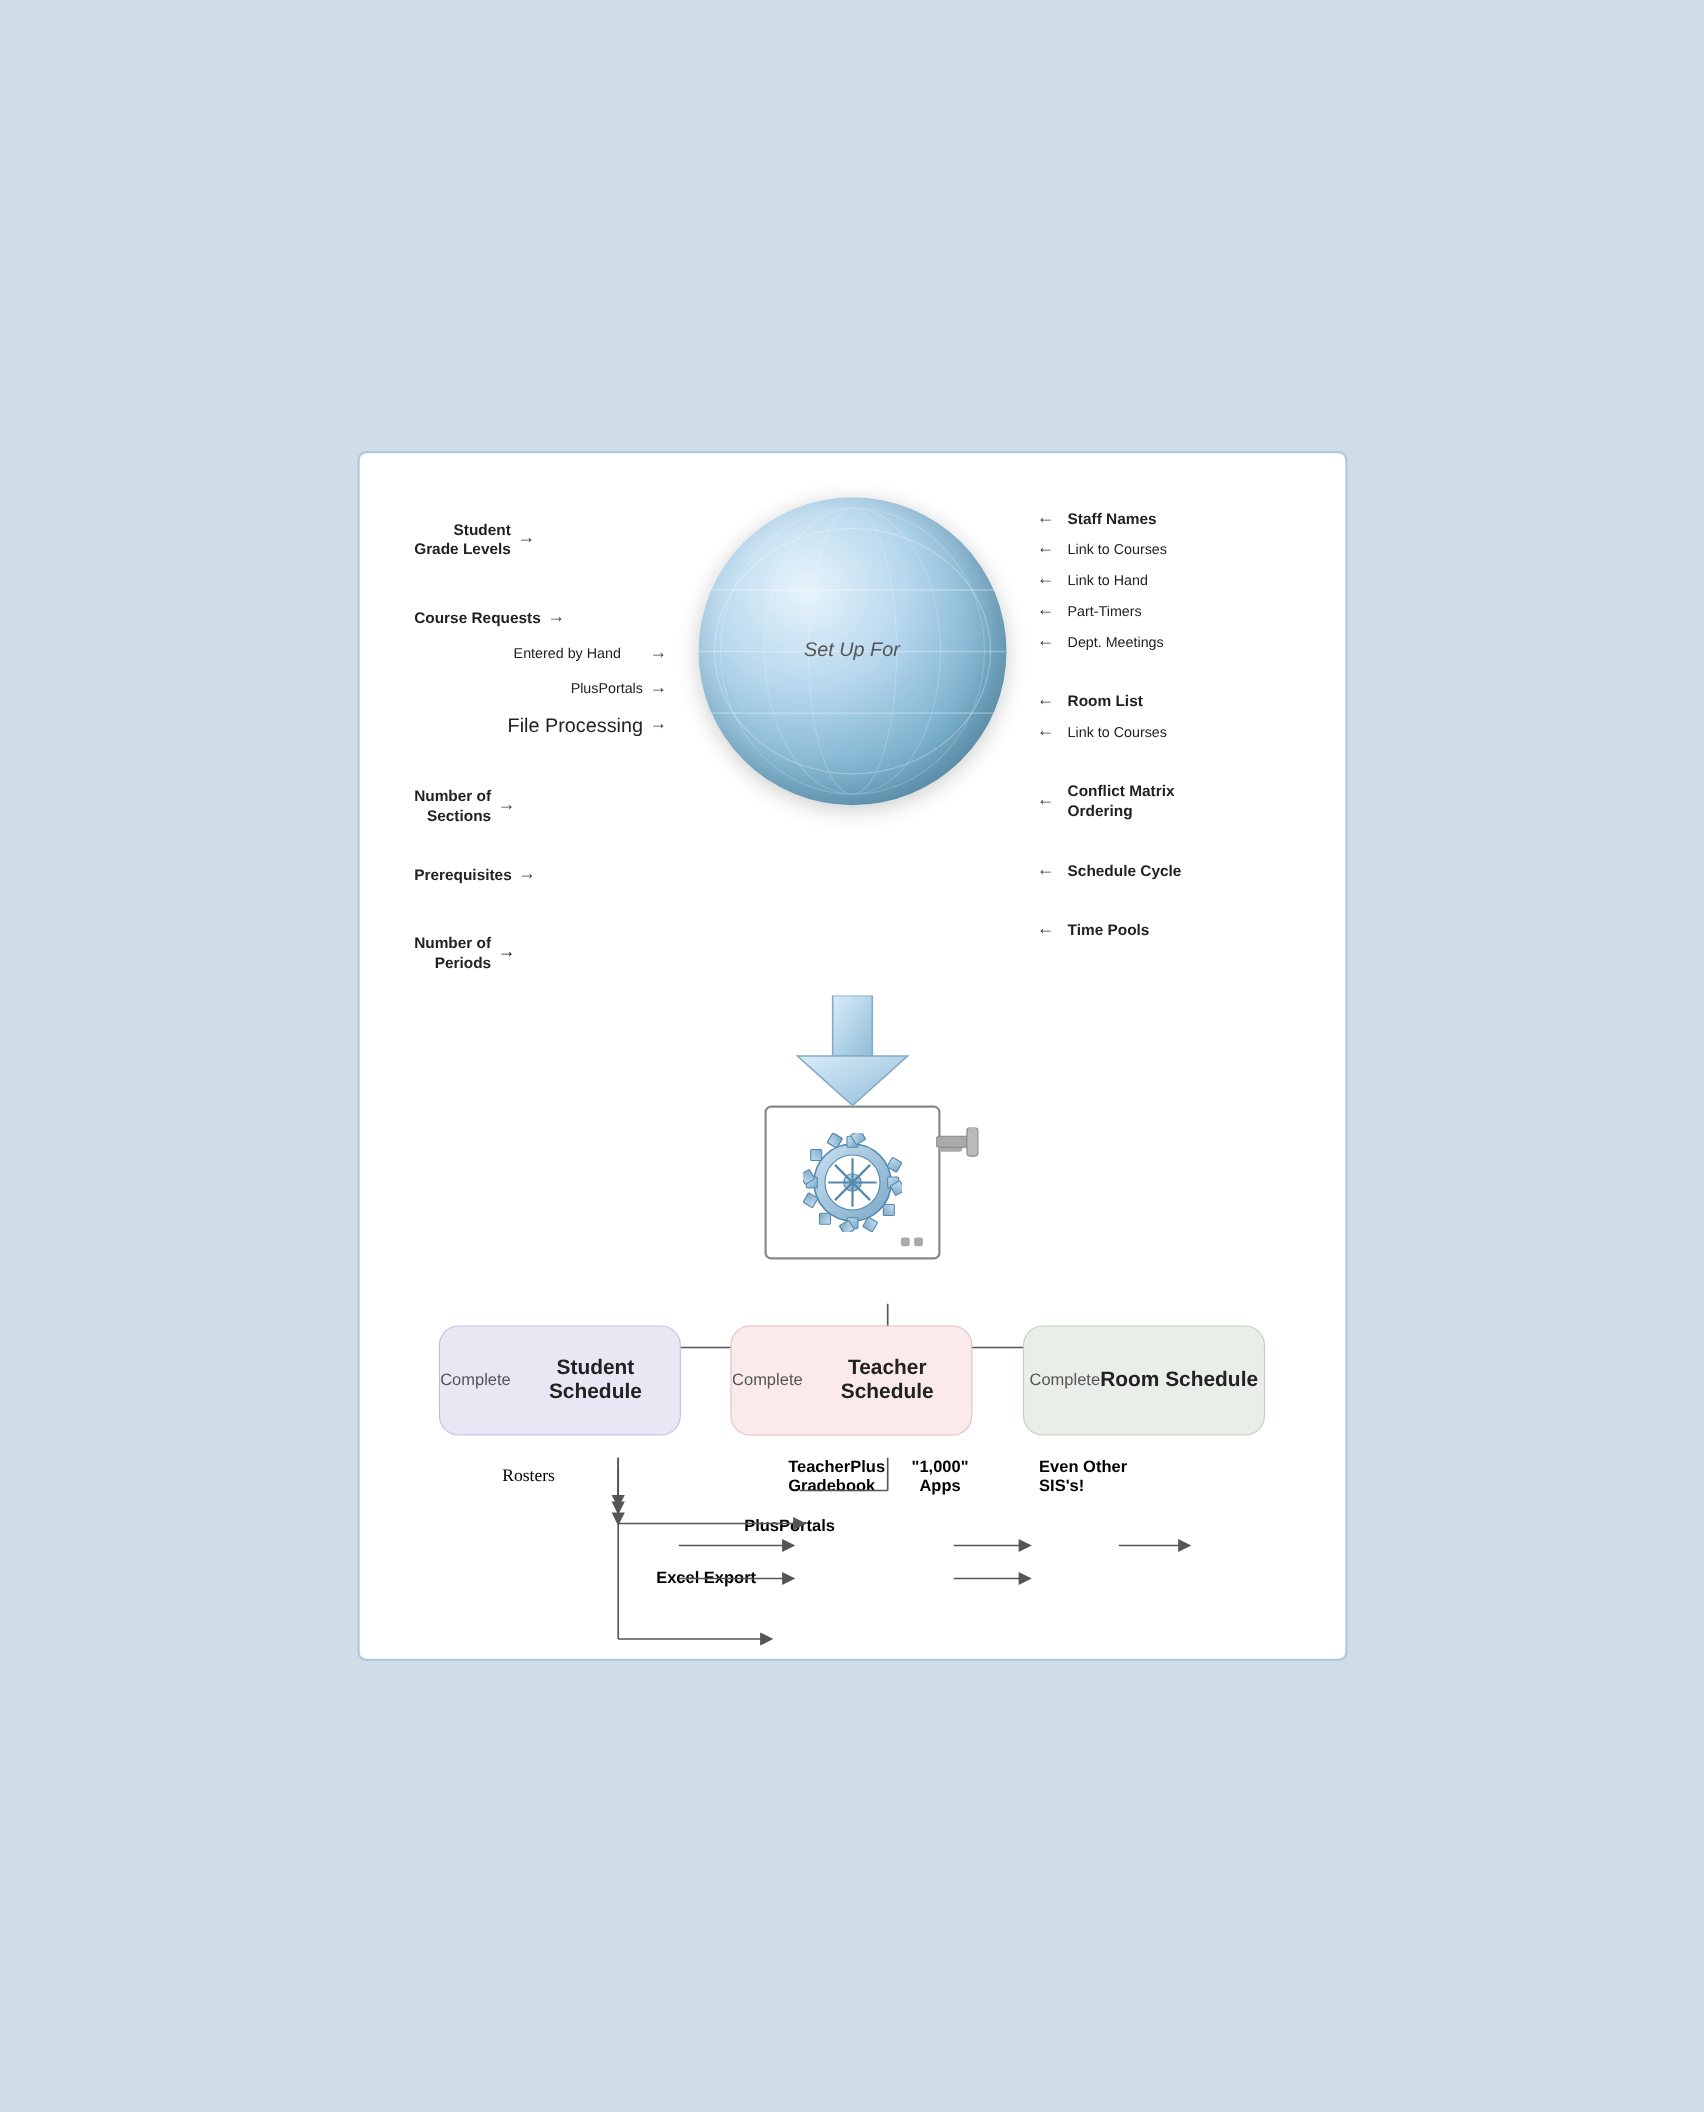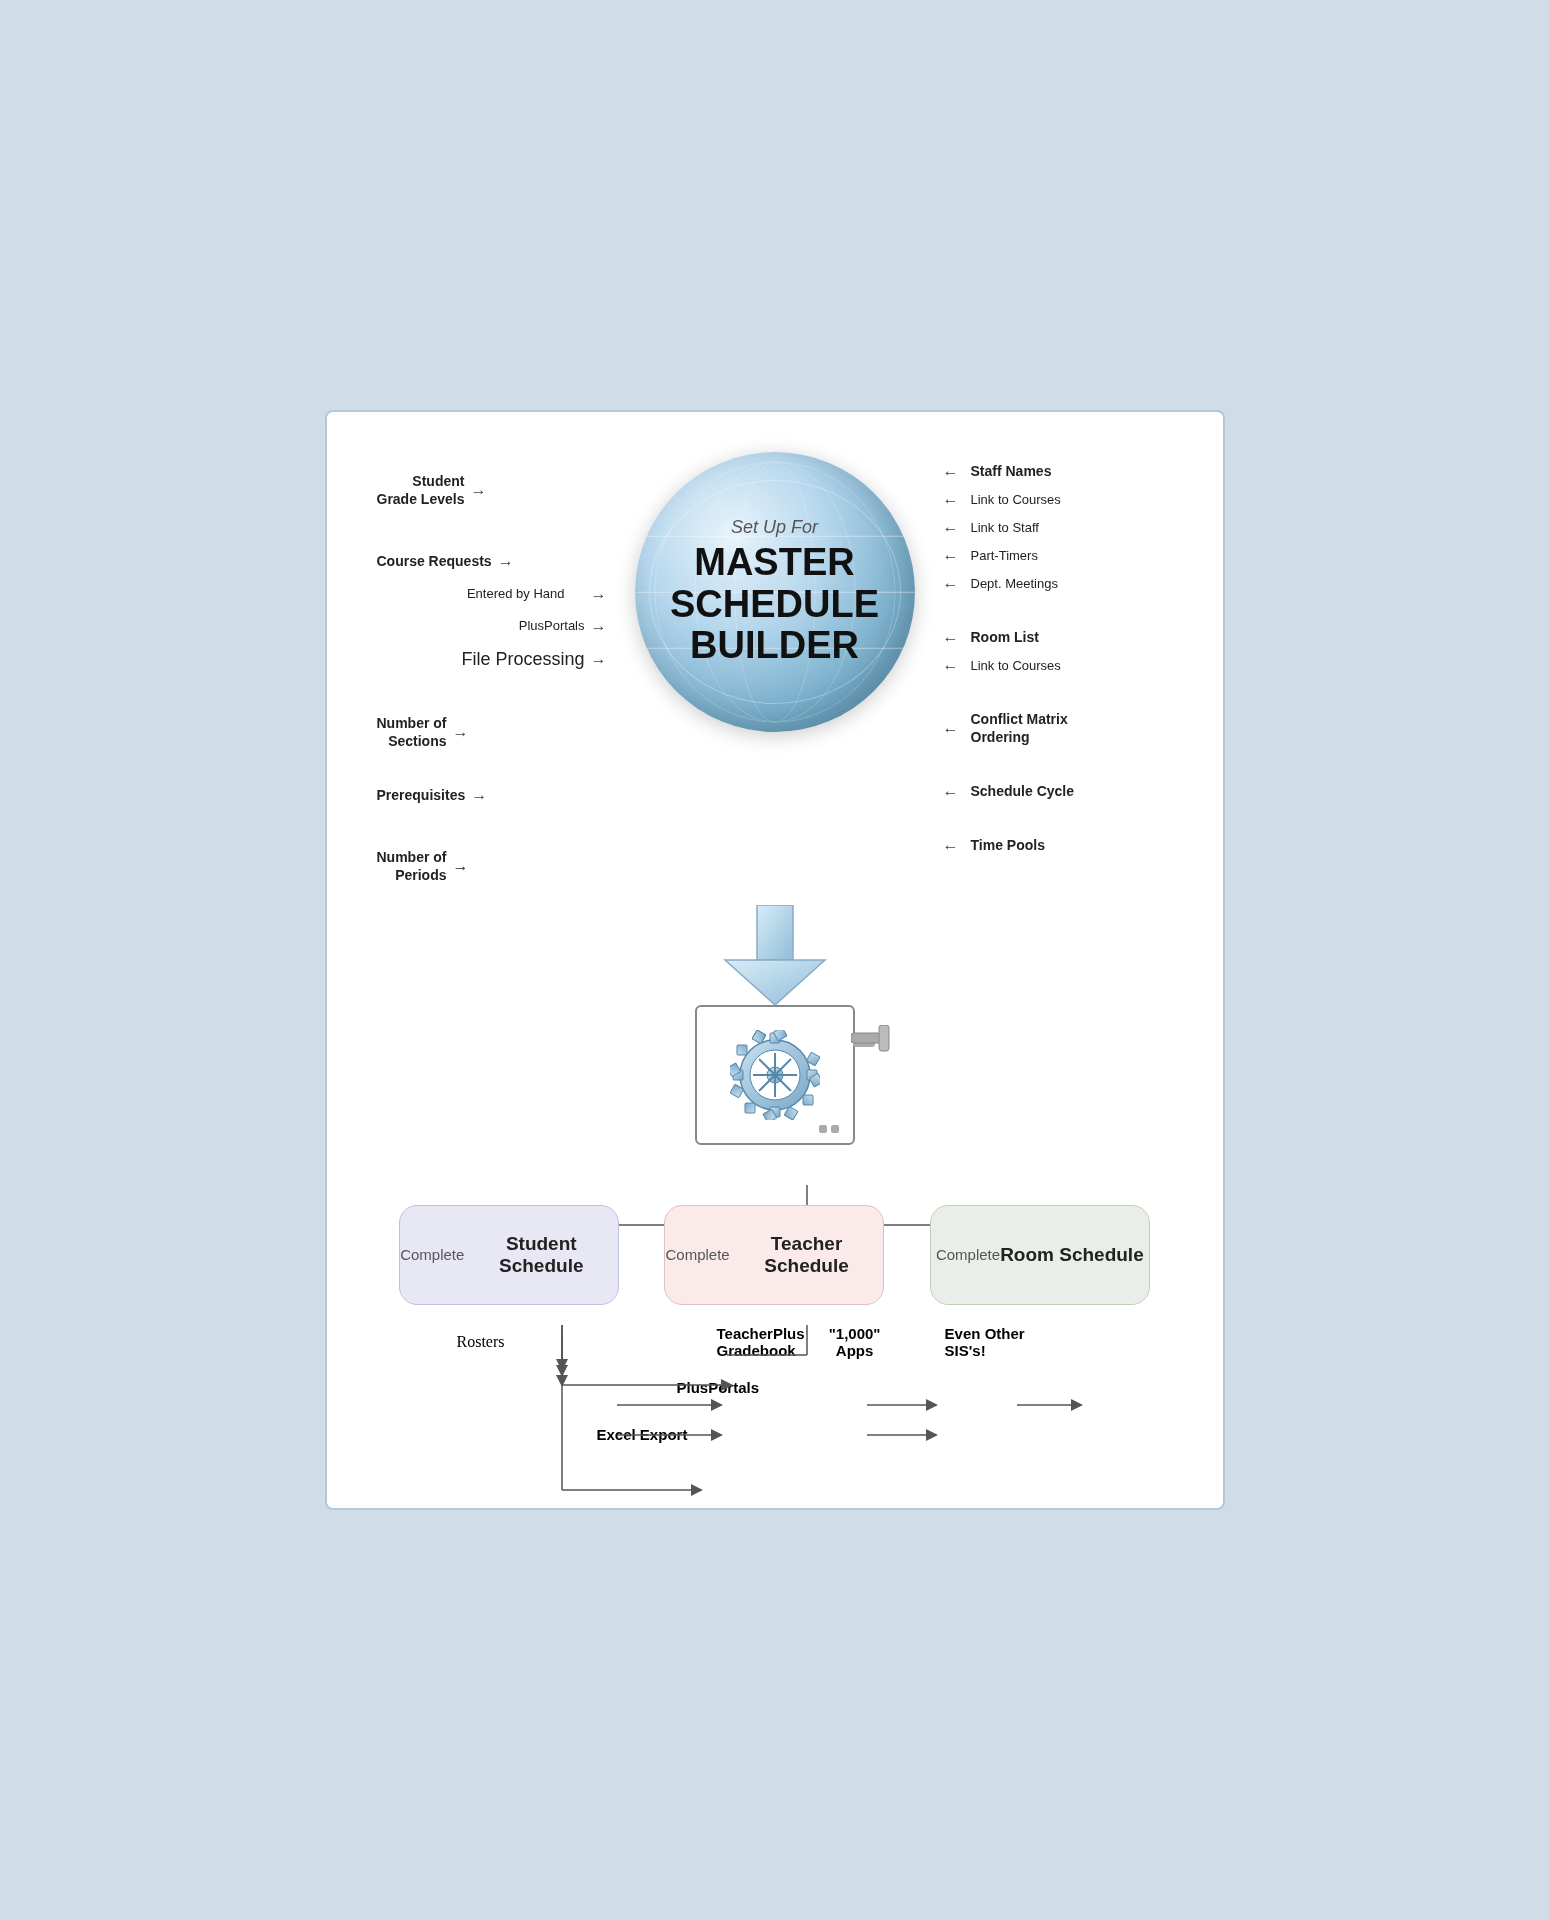--- a/index.html
+++ b/index.html
@@ -293,38 +293,33 @@
 
         <svg style="position:absolute;top:0;left:0;width:100%;height:100%;opacity:0.2;" viewBox="0 0 280 280">
           <ellipse cx="140" cy="140" rx="40" ry="130" fill="none" stroke="white" stroke-width="1"></ellipse>
           <ellipse cx="140" cy="140" rx="80" ry="130" fill="none" stroke="white" stroke-width="1"></ellipse>
           <ellipse cx="140" cy="140" rx="120" ry="130" fill="none" stroke="white" stroke-width="1"></ellipse>
           <line x1="0" y1="84" x2="280" y2="84" stroke="white" stroke-width="1"></line>
           <line x1="0" y1="140" x2="280" y2="140" stroke="white" stroke-width="1"></line>
           <line x1="0" y1="196" x2="280" y2="196" stroke="white" stroke-width="1"></line>
         </svg>
         <div class="globe-text-small">Set Up For</div>
-        <div class="globe-text-main">
-          <span>MASTER</span><br>
-          <span>SCHEDULE</span><br>
-          <span>BUILDER</span>
-        </div>
       </div>
     </div>
 
     <div class="right-inputs">
 
       <div class="input-item arrow-left">
         <div style="font-weight:bold; font-size:14px;"><strong>Staff Names</strong></div>
       </div>
       <div class="input-item arrow-left">
         <div style="font-size:13px;">Link to Courses</div>
       </div>
       <div class="input-item arrow-left">
-        <div style="font-size:13px;">Link to Staff</div>
+        <div style="font-size:13px;">Link to Hand</div>
       </div>
       <div class="input-item arrow-left">
         <div style="font-size:13px;">Part-Timers</div>
       </div>
       <div class="input-item arrow-left">
         <div style="font-size:13px;">Dept. Meetings</div>
       </div>
 
       <div class="spacer-lg"></div>
 

